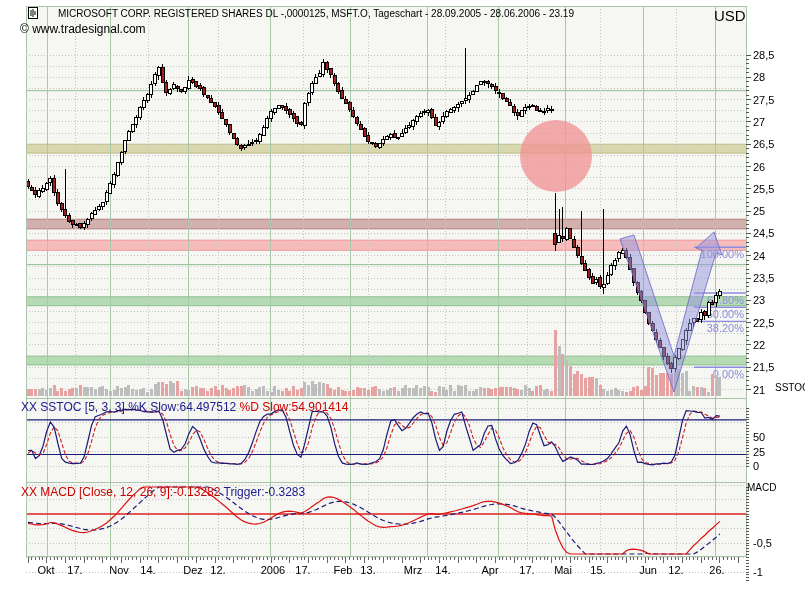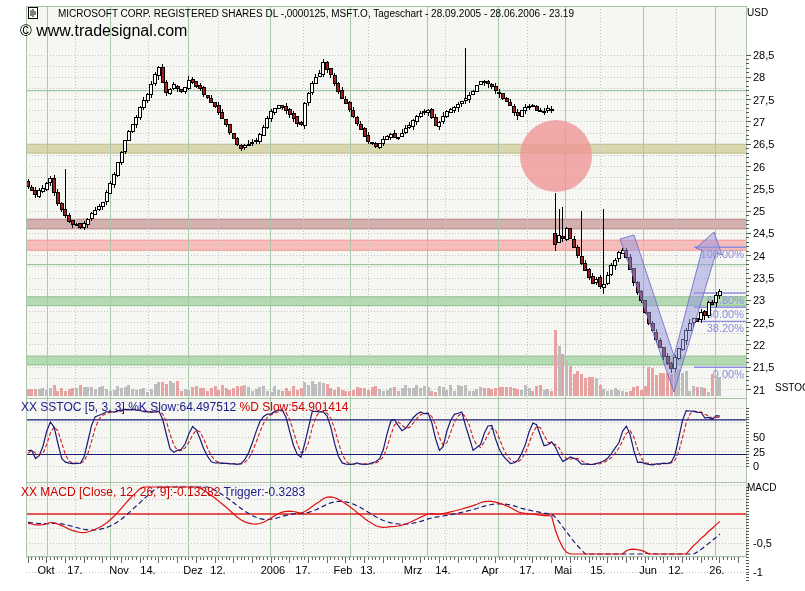--- a/index.html
+++ b/index.html
@@ -1,22 +1,22 @@
 <!DOCTYPE html>
 <html><head>
 <meta charset="utf-8">
 <style>
   html,body{margin:0;padding:0;background:#ffffff;}
   .stage{position:relative;width:805px;height:591px;background:#ffffff;
          font-family:"Liberation Sans",sans-serif;overflow:hidden;}
   .stage svg.chart{position:absolute;left:0;top:0;}
   .ov{position:absolute;white-space:nowrap;font-family:"Liberation Sans",sans-serif;}
   .title-row{left:28px;top:7px;font-size:10px;color:#000;display:flex;align-items:center;gap:20px;letter-spacing:0px;}
-  .copy-row{left:20px;top:22px;font-size:16px;color:#000;}
-  .usd-label{left:747px;top:7px;font-size:10px;color:#000;}
+  .copy-row{left:20px;top:22px;font-size:12px;color:#000;}
+  .usd-label{left:714px;top:7px;font-size:15px;color:#000;}
   .ind-row{font-size:12px;}
   .sstoc-row{left:21px;top:400px;}
   .macd-row{left:21px;top:485px;text-align:right;}
   .navy{color:#1a1a8c;} .red{color:#cc0000;}
   .ax-title{font-size:10px;color:#000;}
   .sstoc-title{left:755px;top:382px;margin-left:20px;} .macd-title{left:747px;top:482px;}
 </style>
 </head>
 <body>
 

